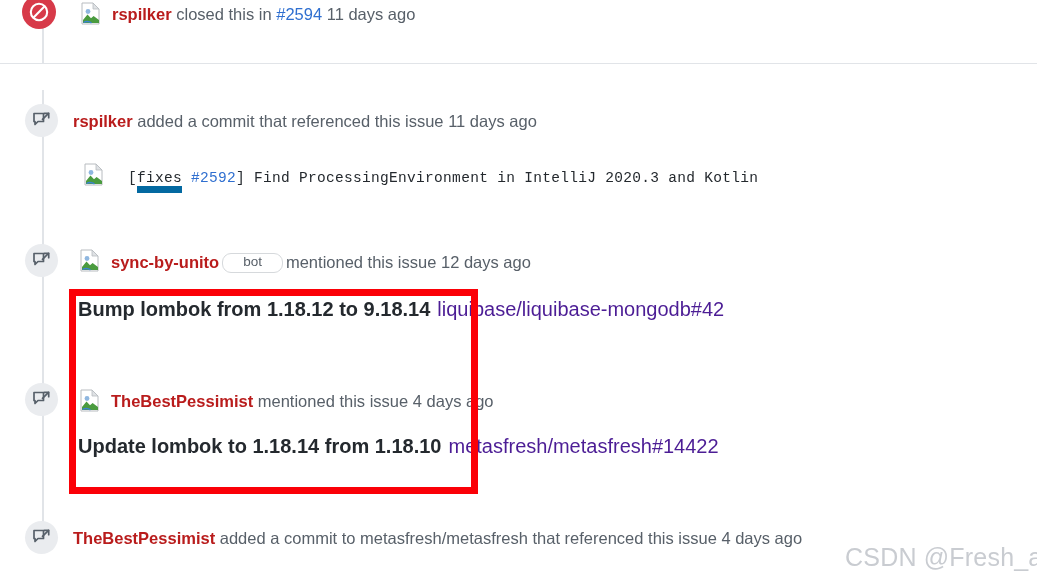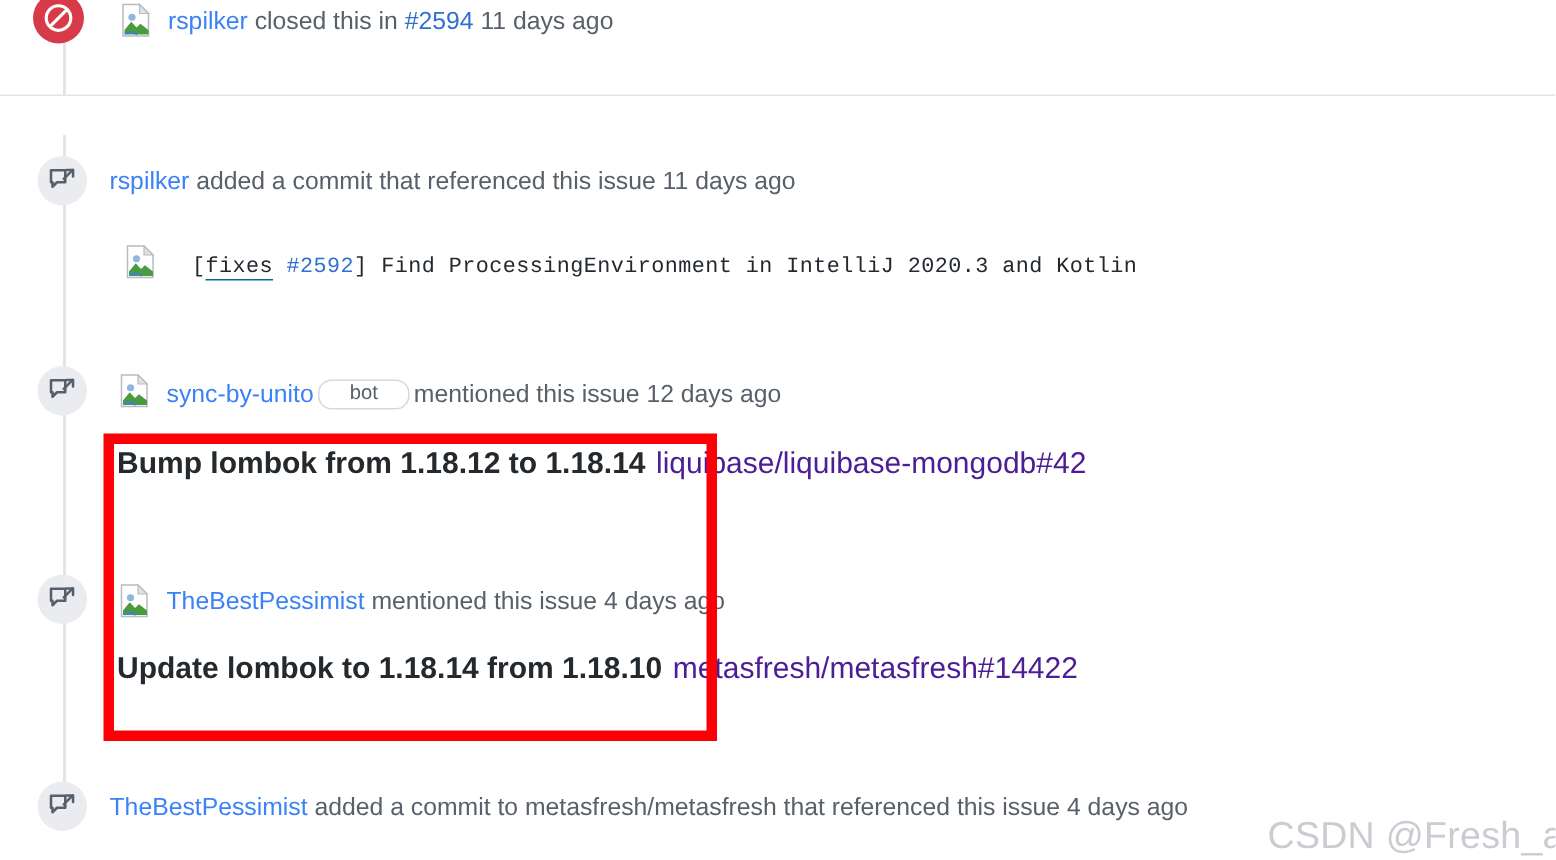--- a/index.html
+++ b/index.html
@@ -70,22 +70,22 @@
 
   
   .event {
     position: absolute;
     white-space: nowrap;
     font-size: 16.5px;
     color: #586069;
     line-height: 1;
   }
   .event .actor {
-    font-weight: normal;
-    color: #3b82f6;
+    font-weight: bold;
+    color: #b91c1c;
   }
   .event .issue-link {
     color: #2f6fd0;
   }
   .bot-pill {
     display: inline-block;
     border: 1px solid #d6d9dc;
     border-radius: 9px;
     padding: 1px 20px 2px;
     font-size: 13.5px;
@@ -98,21 +98,21 @@
   
   .commit-row {
     position: absolute;
     white-space: nowrap;
     font-family: "Liberation Mono", "DejaVu Sans Mono", monospace;
     font-size: 14.5px;
     color: #24292e;
     letter-spacing: 0.3px;
   }
   .commit-row .fixes {
-    border-bottom: 1px solid #0369a1;
+    border-bottom: 7px solid #0369a1;
   }
   .commit-row .commit-link { color: #2f6fd0; }
 
   
   .ref-title {
     position: absolute;
     white-space: nowrap;
     font-size: 20px;
     line-height: 1;
   }
@@ -221,21 +221,21 @@
     <path d="M3.5 20.5 q4-2.2 8 0.4" fill="none" stroke="#3b82d6" stroke-width="1.4"></path>
   </svg>
 </div>
 
 <div class="event" style="left:111px; top:253px">
   <span class="actor">sync-by-unito</span><span class="bot-pill">bot</span><span>mentioned this issue</span>
   <span>12 days ago</span>
 </div>
 
 <div class="ref-title" style="left:78px; top:299px">
-  <span class="title-text">Bump lombok from 1.18.12 to 1.18.14</span><span class="repo-ref">liquibase/liquibase-mongodb#42</span>
+  <span class="title-text">Bump lombok from 1.18.12 to 9.18.14</span><span class="repo-ref">liquibase/liquibase-mongodb#42</span>
 </div>
 
 <div class="xref-badge" style="left:25px; top:383px">
   <svg width="19" height="19" viewBox="0 0 19 19" aria-hidden="true">
     <path d="M2 2.5 h9.5 v8 h-5.5 l-3 3 v-3 h-1 z" fill="none" stroke="#57606a" stroke-width="1.7" stroke-linejoin="round"></path>
     <path d="M10.5 8.3 l6-6" fill="none" stroke="#57606a" stroke-width="1.7" stroke-linecap="round"></path>
     <path d="M12.3 2.3 h4.4 v4.4" fill="none" stroke="#57606a" stroke-width="1.7" stroke-linecap="round" stroke-linejoin="round"></path>
   </svg>
 </div>
 

